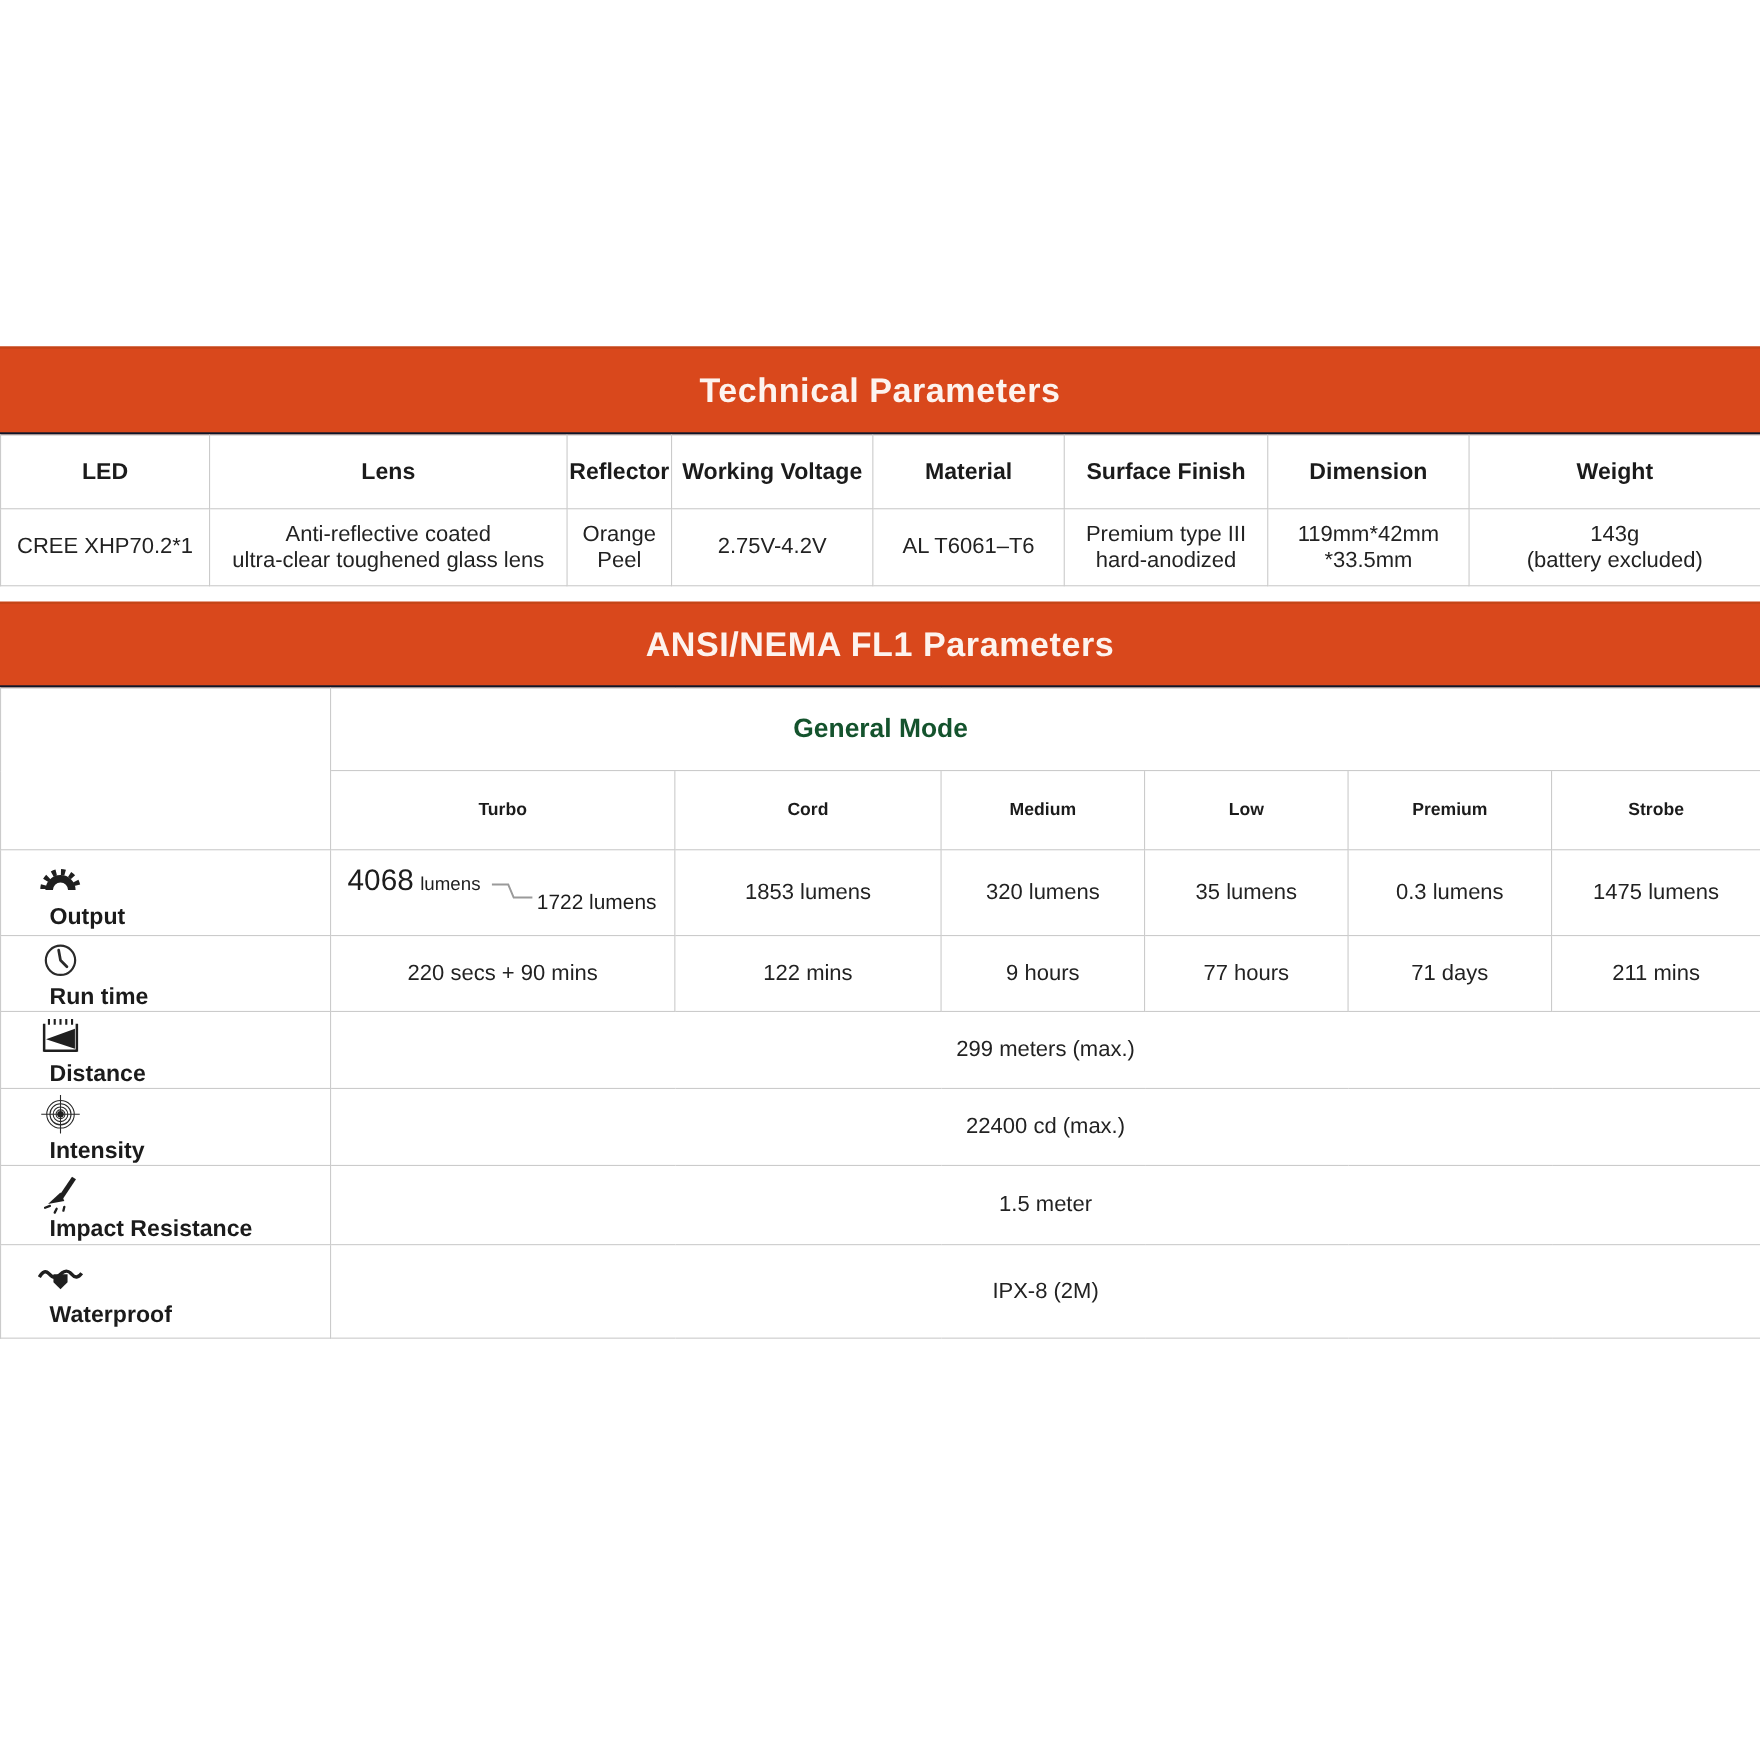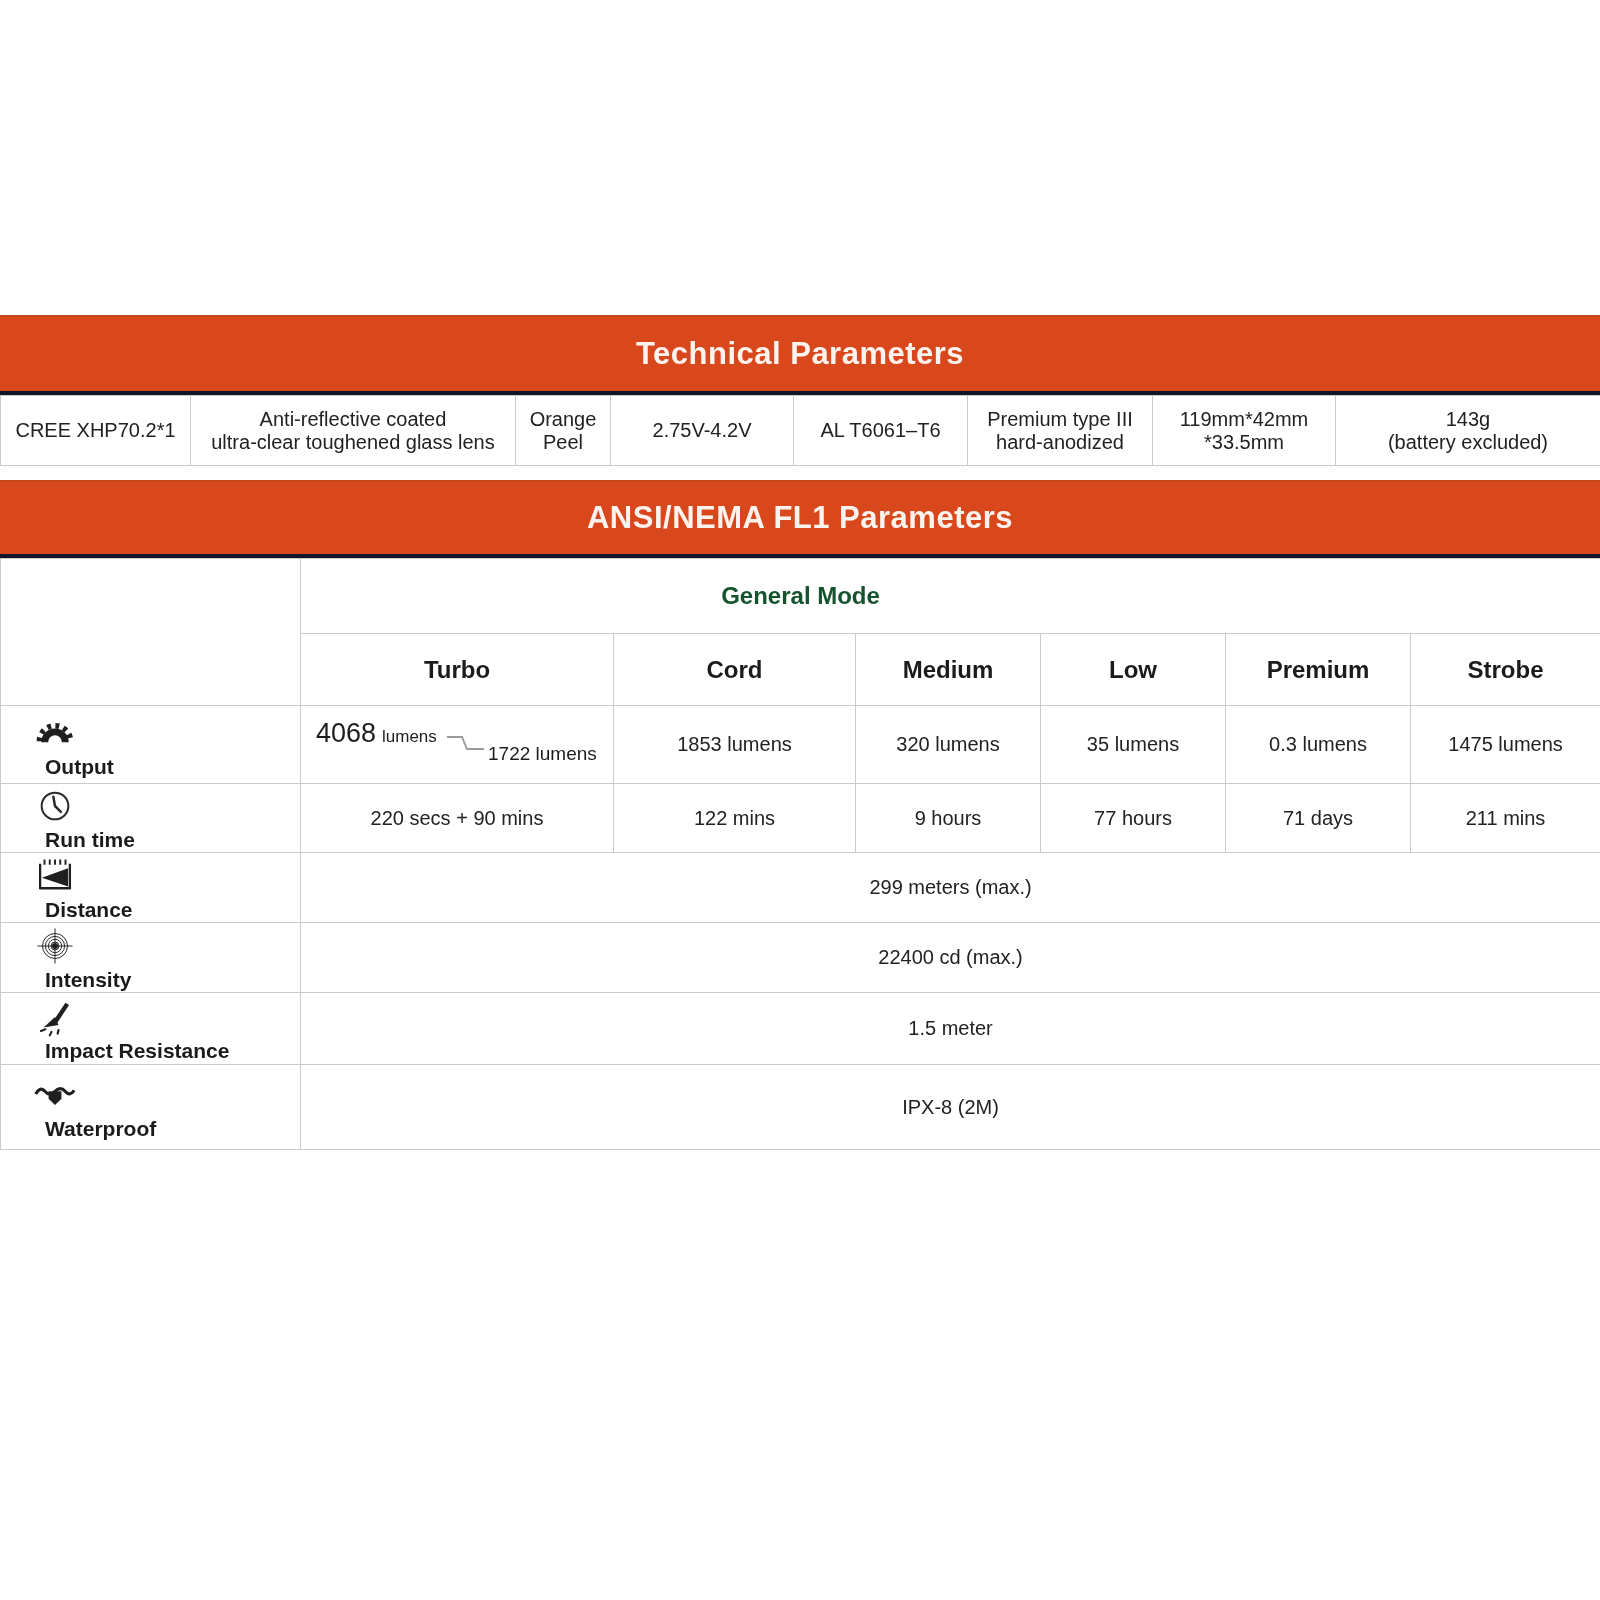--- a/index.html
+++ b/index.html
@@ -4,40 +4,40 @@
 <style>
   html,body{margin:0;padding:0;}
   body{
     width:1600px;height:1600px;background:#ffffff;
     font-family:"Liberation Sans", sans-serif;color:#222;
     overflow:hidden;position:relative;
   }
   .spacer-top{height:315px;}
   .title-bar{
     height:80px;background:#d9481c;
-    border-top:2px solid #c44518;border-bottom:4px solid #0f172a;
+    border-top:2px solid #c44518;border-bottom:2px solid #0f172a;
     box-sizing:border-box;
     display:flex;align-items:center;justify-content:center;
   }
   .title-bar .title-text{
     color:#fdf3ee;font-size:31px;font-weight:bold;letter-spacing:0.5px;
   }
   table{border-collapse:collapse;table-layout:fixed;width:1600px;}
   td{border:1px solid #cbcbcb;text-align:center;vertical-align:middle;
      padding:0;color:#222;overflow:hidden;}
   
   .tech td{font-size:20px;line-height:1.14;white-space:pre-line;}
   .tech tr.hrow td{font-weight:bold;font-size:21px;color:#1b1b1b;white-space:normal;}
   .tech .acc-label{font-weight:bold;font-size:20px;}
   .tech .acc-value{text-align:left;padding-left:14px;font-size:19px;white-space:normal;}
   .gap{height:14px;}
   
   .fl1 td{font-size:20px;}
   .fl1 .gm-cell{font-weight:bold;font-size:24px;color:#14532d;padding-right:300px;}
-  .fl1 .mode-cell{font-weight:bold;font-size:24px;color:#1b1b1b;}
+  .fl1 .mode-cell{font-weight:bold;font-size:16px;color:#1b1b1b;}
   .fl1 .rowlabel{text-align:left;}
   .rowlabel .lab-wrap{display:flex;padding-left:32px;flex-direction:column;}
   .rowlabel .ic{width:44px;height:44px;flex:0 0 44px;display:flex;align-items:center;justify-content:center;}
   .rowlabel .lab-text{font-weight:bold;font-size:21px;color:#1b1b1b;padding-left:12px;white-space:nowrap;}
   
   .turbo-cell{position:relative;width:100%;height:76px;}
   .turbo-big{position:absolute;left:15px;top:11px;font-size:27px;color:#1d1d1d;}
   .turbo-unit{position:absolute;left:81px;top:20px;font-size:17px;color:#1d1d1d;}
   .turbo-step{position:absolute;left:146px;top:28px;}
   .turbo-down{position:absolute;left:187px;top:36px;font-size:19px;color:#1d1d1d;}
@@ -57,20 +57,30 @@
     <col style="width:190px">
       <col style="width:325px">
       <col style="width:95px">
       <col style="width:183px">
     <col style="width:174px">
       <col style="width:185px">
       <col style="width:183px">
       <col style="width:265px">
   </colgroup>
   <tbody>
+      <tr class="hrow" style="height:67px">
+    <td>LED</td>
+    <td>Lens</td>
+    <td>Reflector</td>
+    <td>Working Voltage</td>
+    <td>Material</td>
+    <td>Surface Finish</td>
+    <td>Dimension</td>
+    <td>Weight</td>
+  </tr>
   <tr style="height:70px">
     <td>CREE XHP70.2*1</td>
     <td>Anti-reflective coated
 ultra-clear toughened glass lens</td>
     <td>Orange
 Peel</td>
     <td>2.75V-4.2V</td>
     <td>AL T6061–T6</td>
     <td>Premium type III
 hard-anodized</td>

